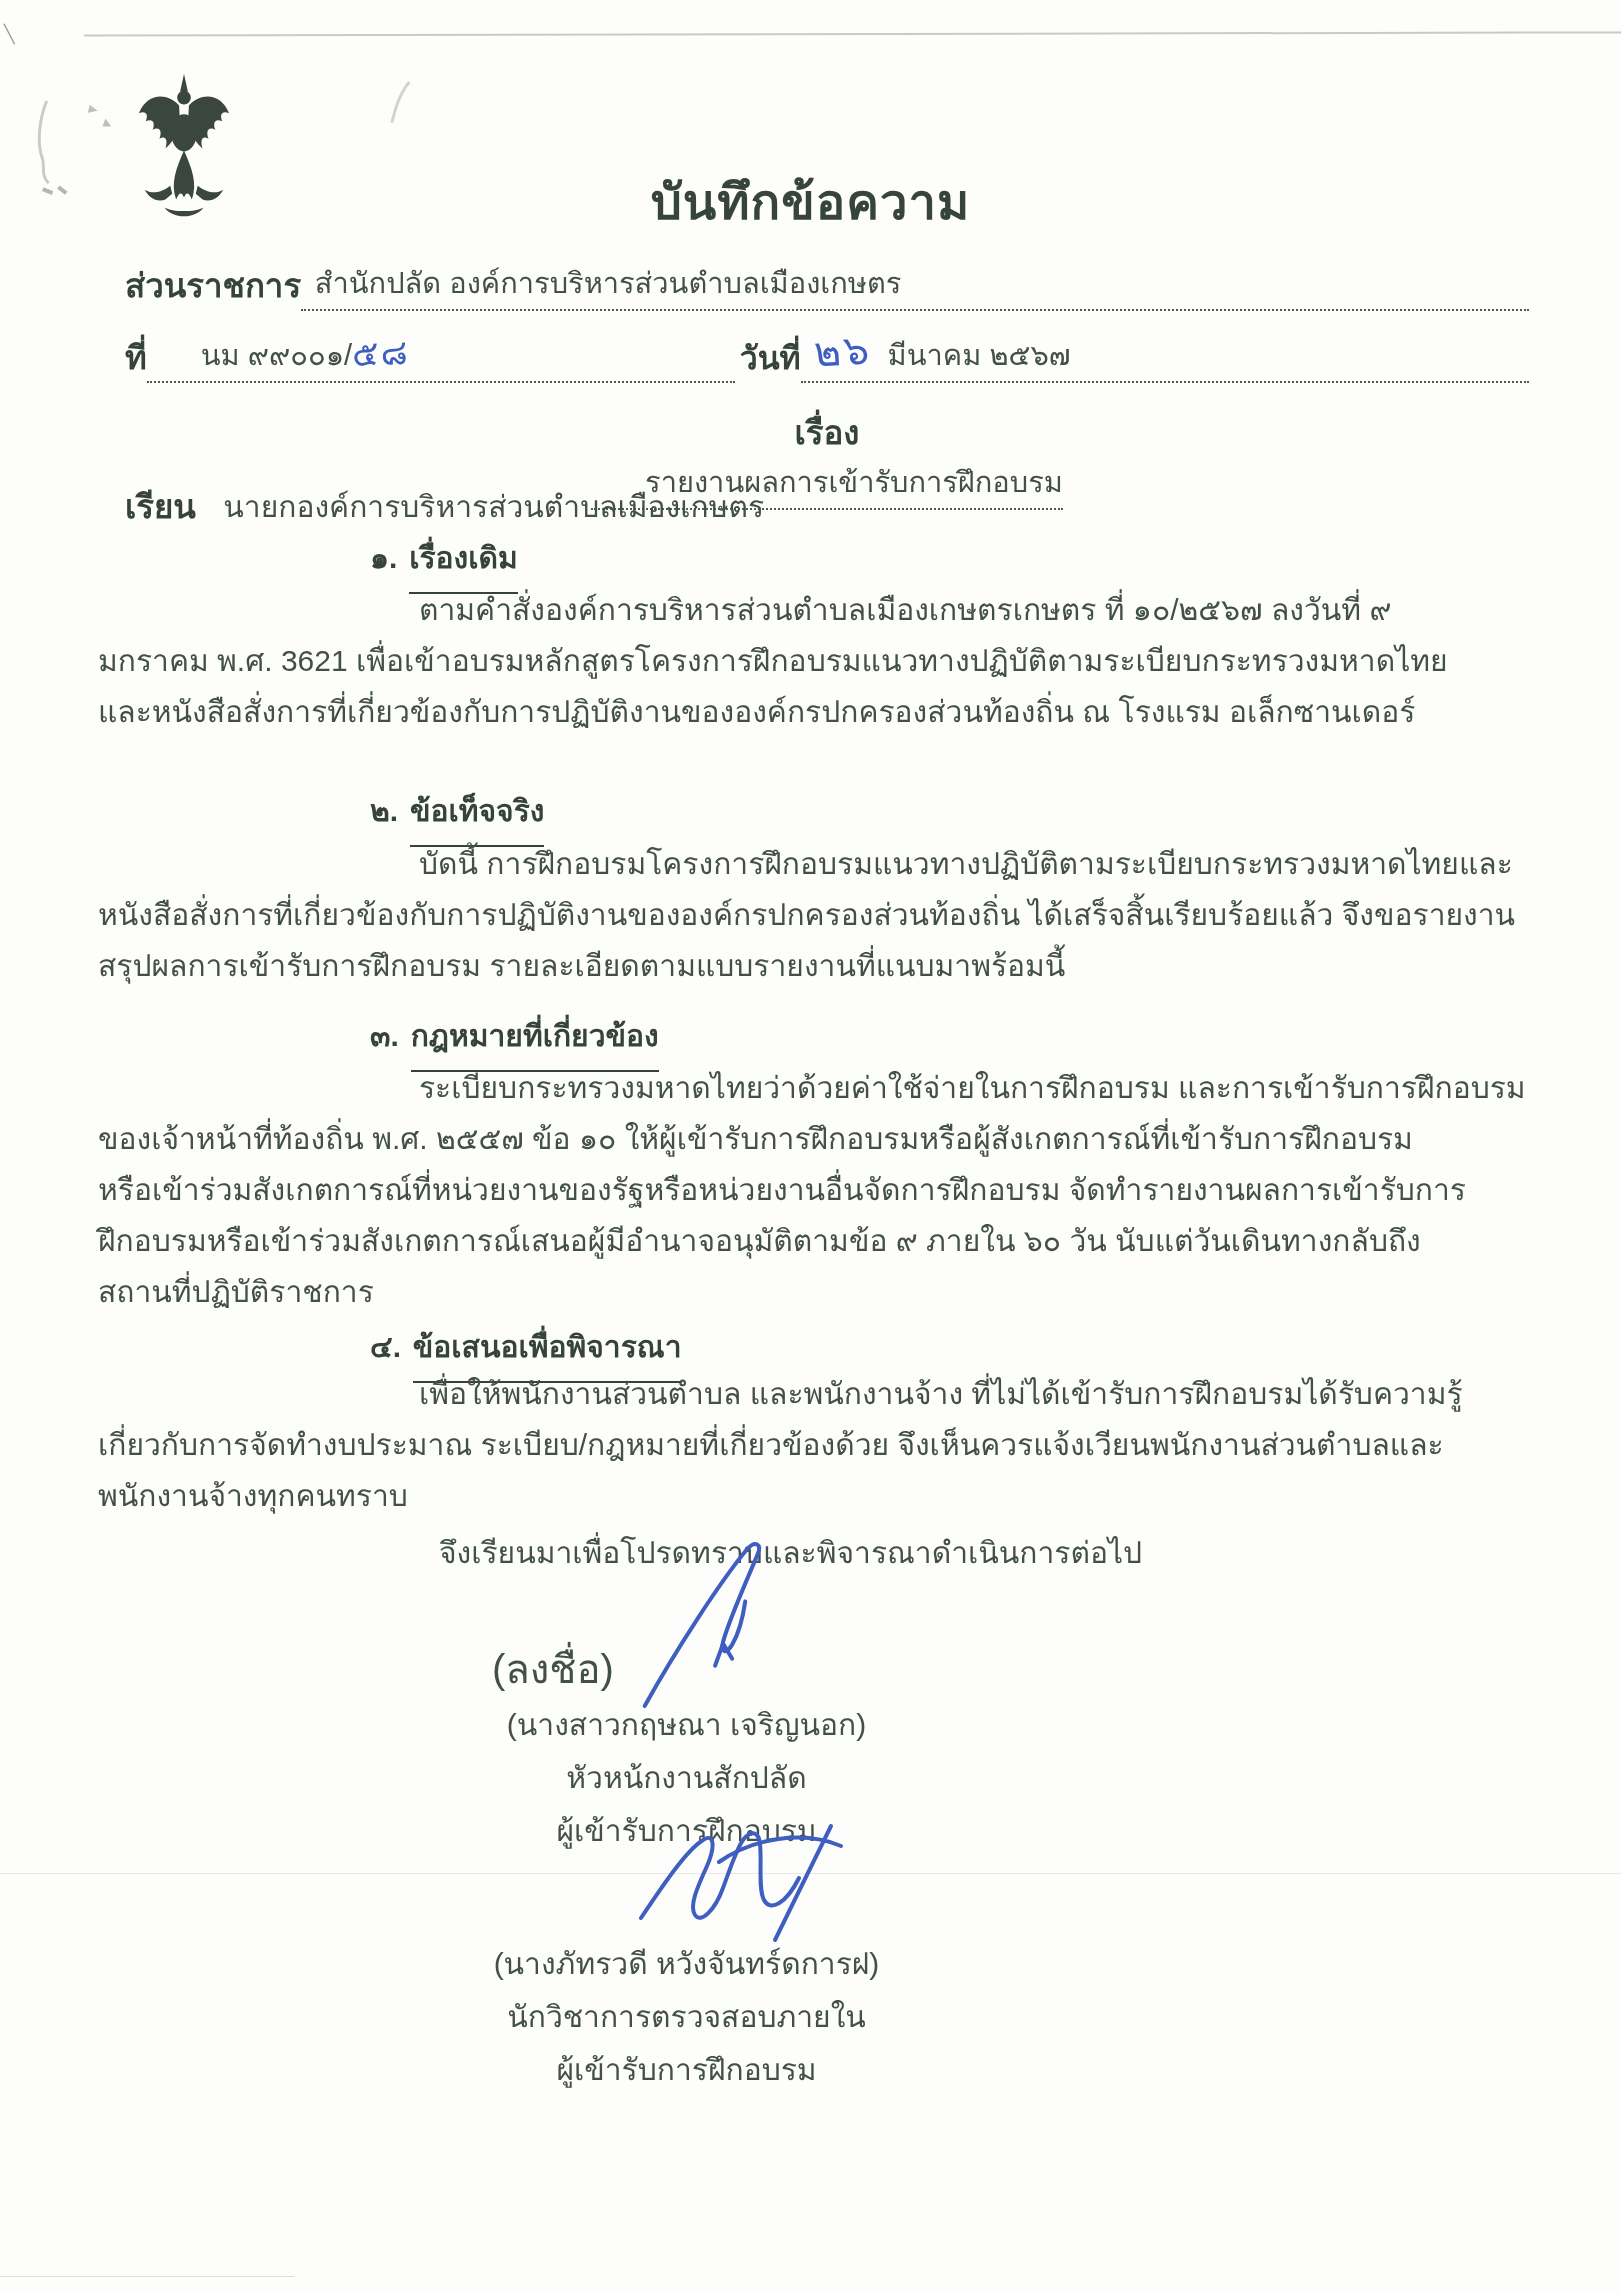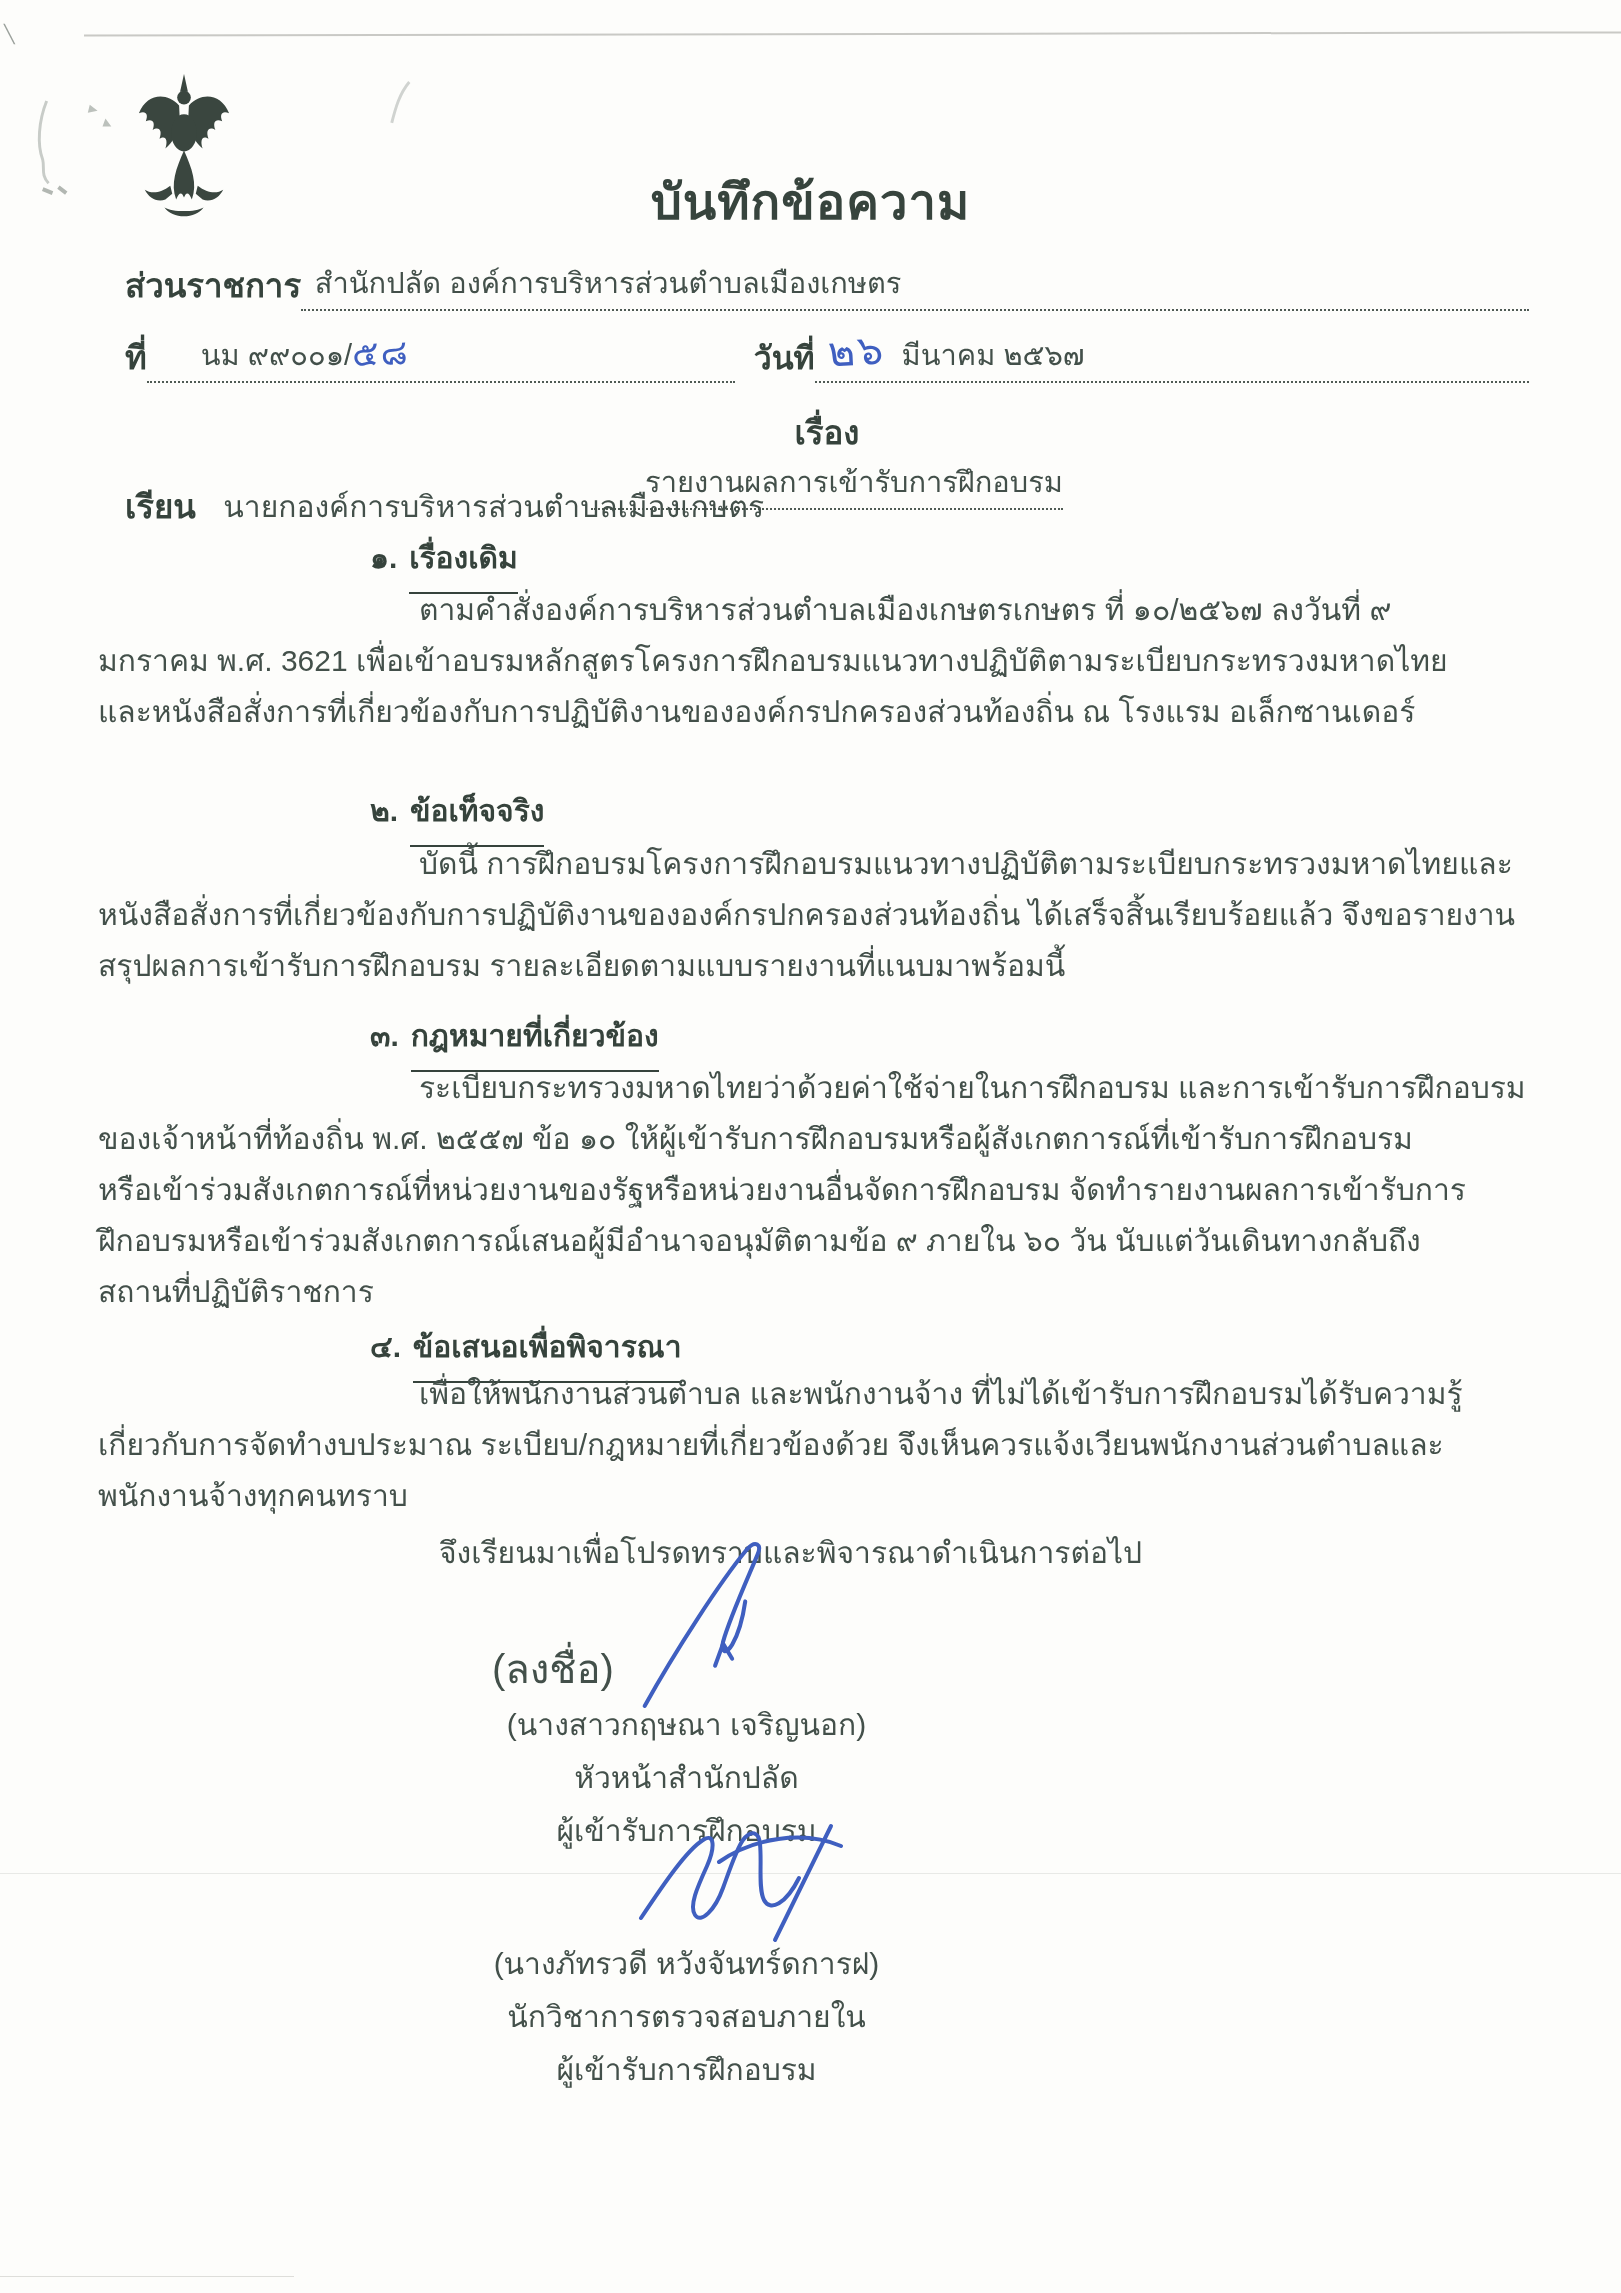--- a/index.html
+++ b/index.html
@@ -27,21 +27,21 @@
   .frow{position:absolute;left:125px;right:92px;display:flex;align-items:center;}
   .row-agency{top:259px;}
   .row-number{top:331px;}
   .row-subject{top:406px;flex-direction:column;}
   .row-salutation{top:480px;}
   .flabel{font-weight:700;font-size:33px;color:#36433c;white-space:nowrap;}
   .flabel.small{font-size:32px;}
   .dotted{border-bottom:2.9px dotted #4f5b54;padding:0 0 2.9px 13.7px;white-space:nowrap;font-size:29px;}
   .grow{flex:1 1 auto;}
   .dotted-number{width:534px;padding-left:54px;}
-  .date-label{margin-left:19px;}
+  .date-label{margin-left:5px;}
   .hand{
     color:#3f5fc0;font-size:41px;line-height:29px;font-weight:400;
     display:inline-block;transform:rotate(-3deg);letter-spacing:2px;
   }
   .hand-number{font-size:35px;transform:rotate(-2deg);}
   .value-sal{font-size:30px;margin-left:27.4px;white-space:nowrap;}
   
   .body{position:absolute;left:98px;top:0;width:1427px;}
   .sec-head{position:absolute;left:0;width:100%;font-weight:700;font-size:30px;color:#36433c;white-space:nowrap;padding-left:272px;}
   .sec-head .sec-title{border-bottom:2.5px solid #36433c;padding-bottom:18px;margin-left:11.8px;}
@@ -163,21 +163,21 @@
 
   <div class="sign-label">(ลงชื่อ)</div>
   <svg class="sig-svg-1" viewBox="0 0 170 175">
     <g stroke="#3f5fc0" stroke-width="4" fill="none" stroke-linecap="round">
       <path d="M28,170 C58,116 104,45 130,14 C138,5 145,9 140,20 C130,44 112,84 106,106 C103,117 109,119 115,109 C122,97 126,80 128,66"></path>
       <path d="M98,130 l8,-22 l9,15"></path>
     </g>
   </svg>
   <div class="sig-block sig-block-1">
     <div>(นางสาวกฤษณา   เจริญนอก)</div>
-    <div>หัวหน้าสำนักปลัด</div>
+    <div>หัวหน้กงานสักปลัด</div>
     <div>ผู้เข้ารับการฝึกอบรม</div>
   </div>
 
   <svg class="sig-svg-2" viewBox="0 0 240 125">
     <g stroke="#3f5fc0" stroke-width="4" fill="none" stroke-linecap="round">
       <path d="M18,98 C42,62 64,30 80,20 C92,12 92,28 84,46 C74,68 66,86 72,95 C78,104 92,90 100,68 C108,46 114,28 120,20 C128,9 136,12 137,24 C139,44 135,68 141,80 C147,92 163,84 176,58"></path>
       <path d="M96,42 C130,18 180,10 218,26"></path>
       <path d="M208,6 L152,120"></path>
     </g>
   </svg>

